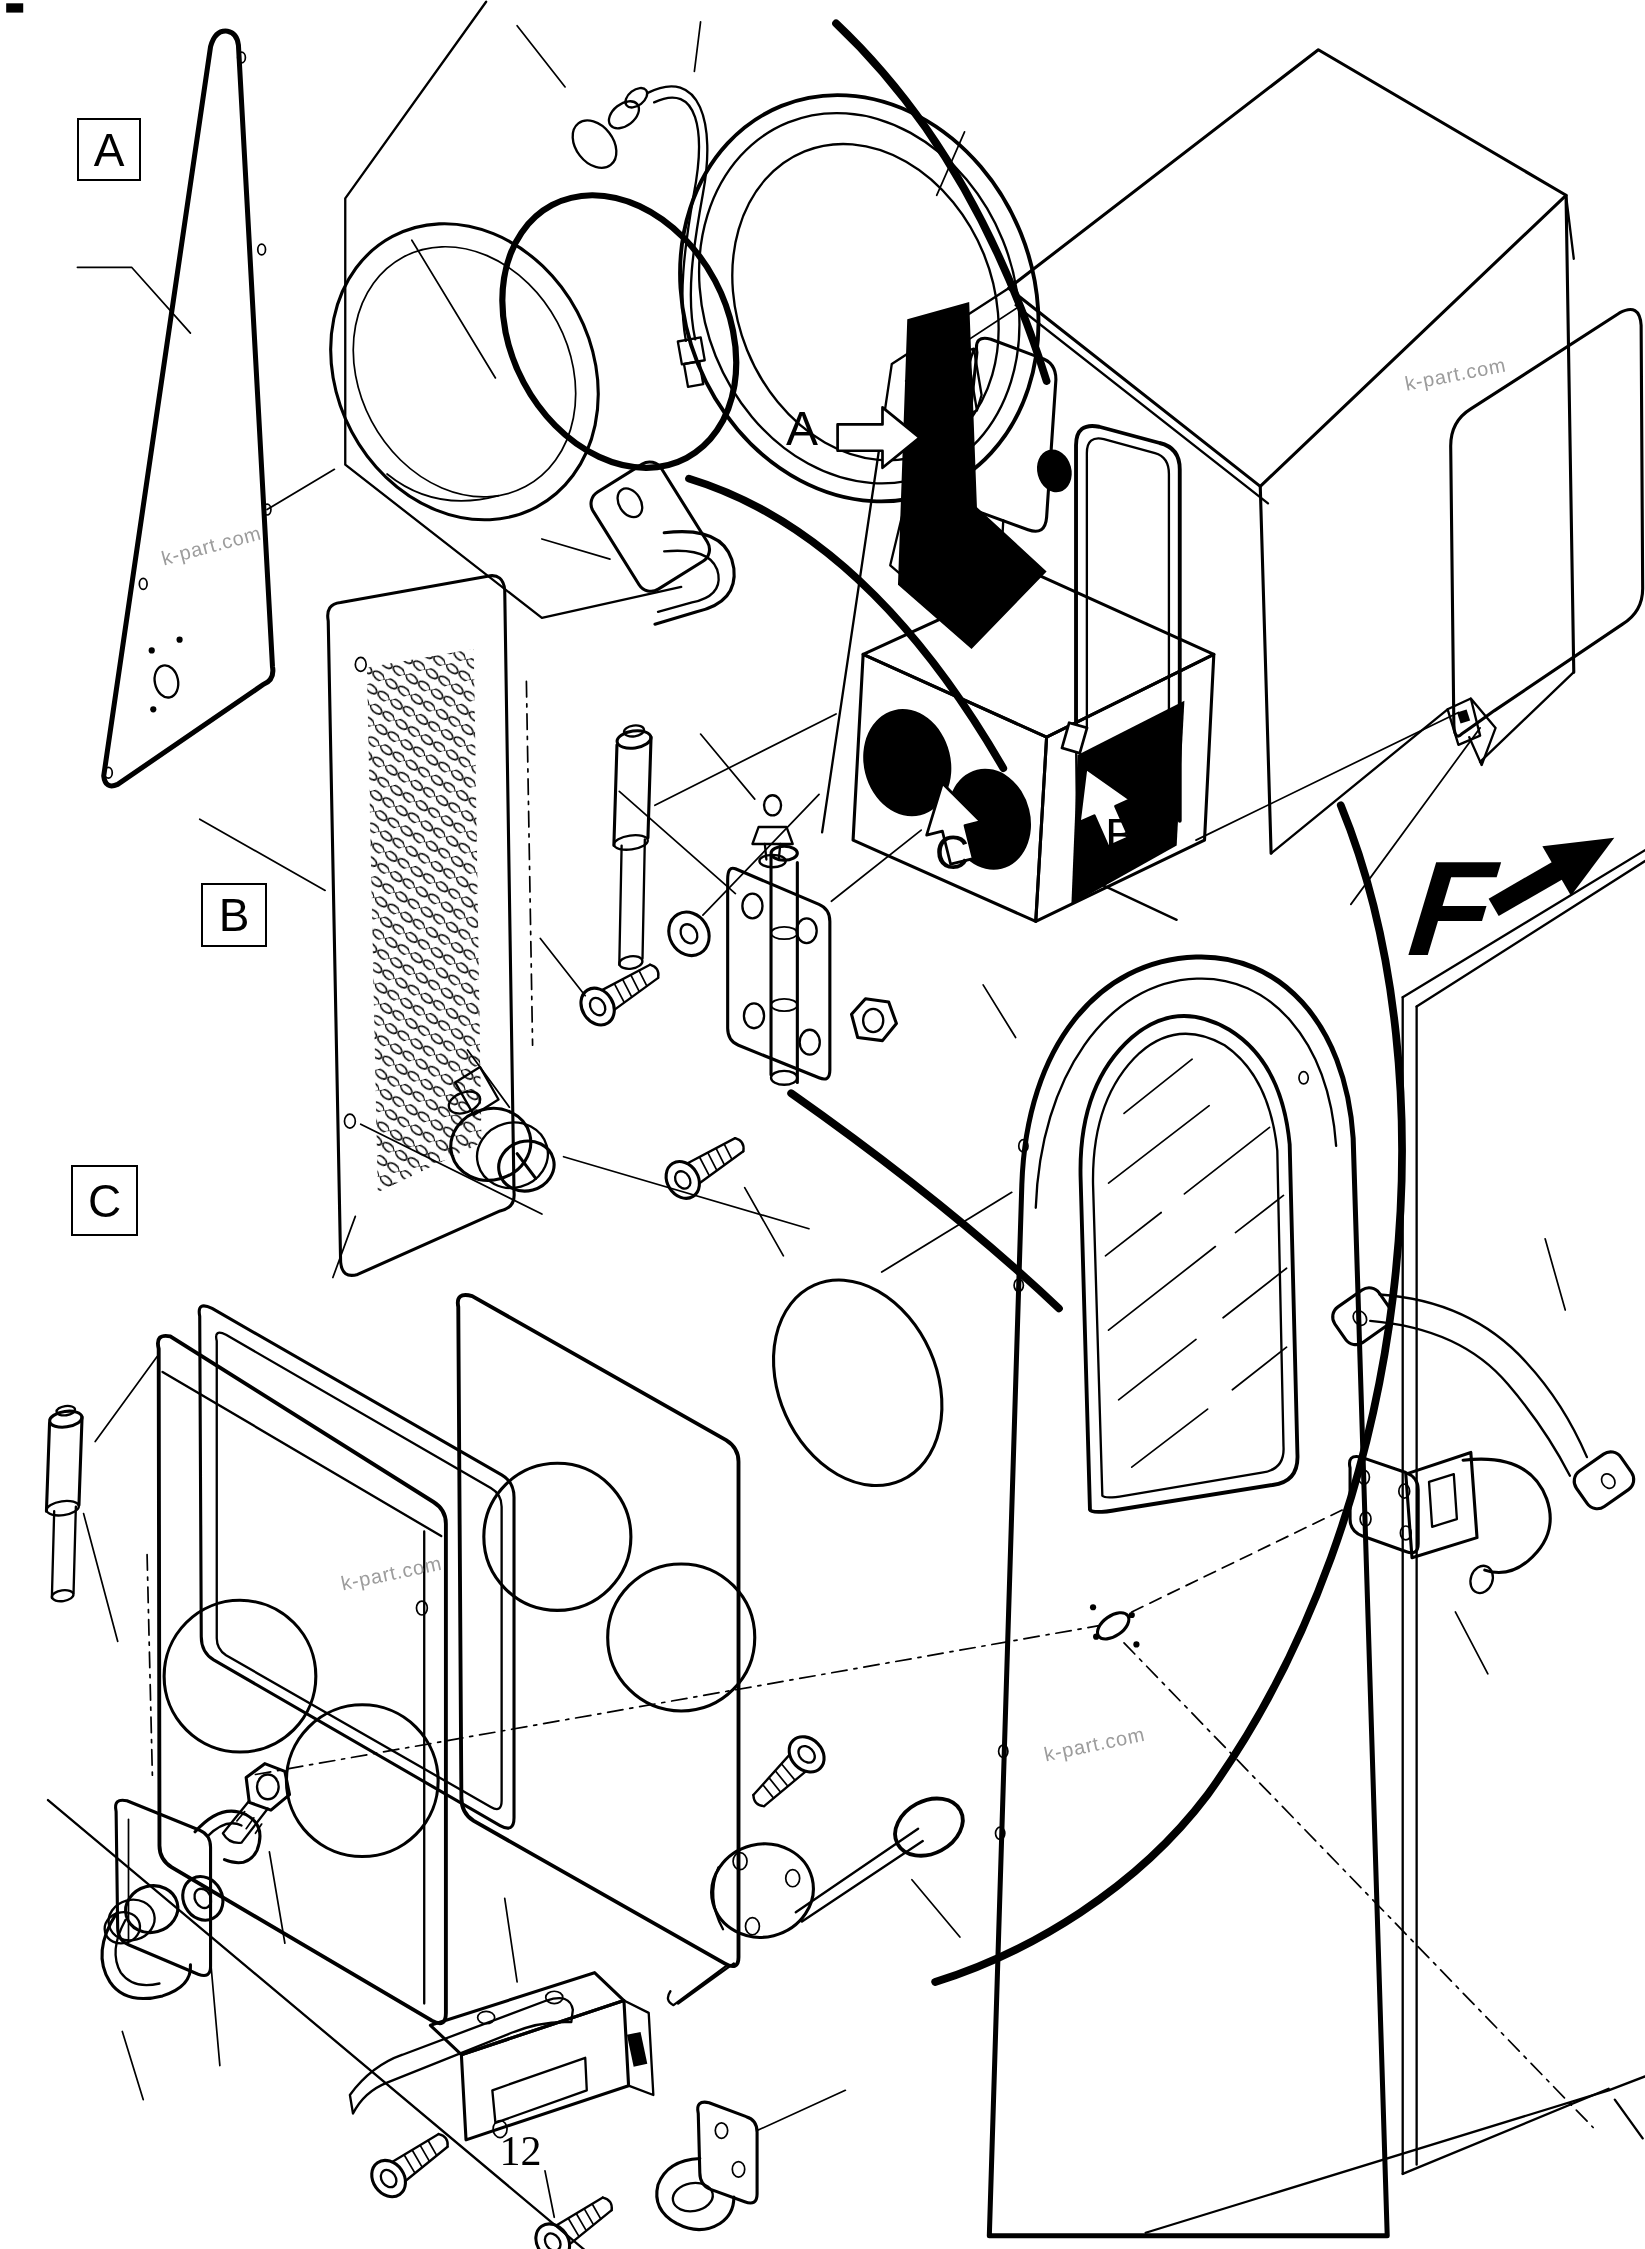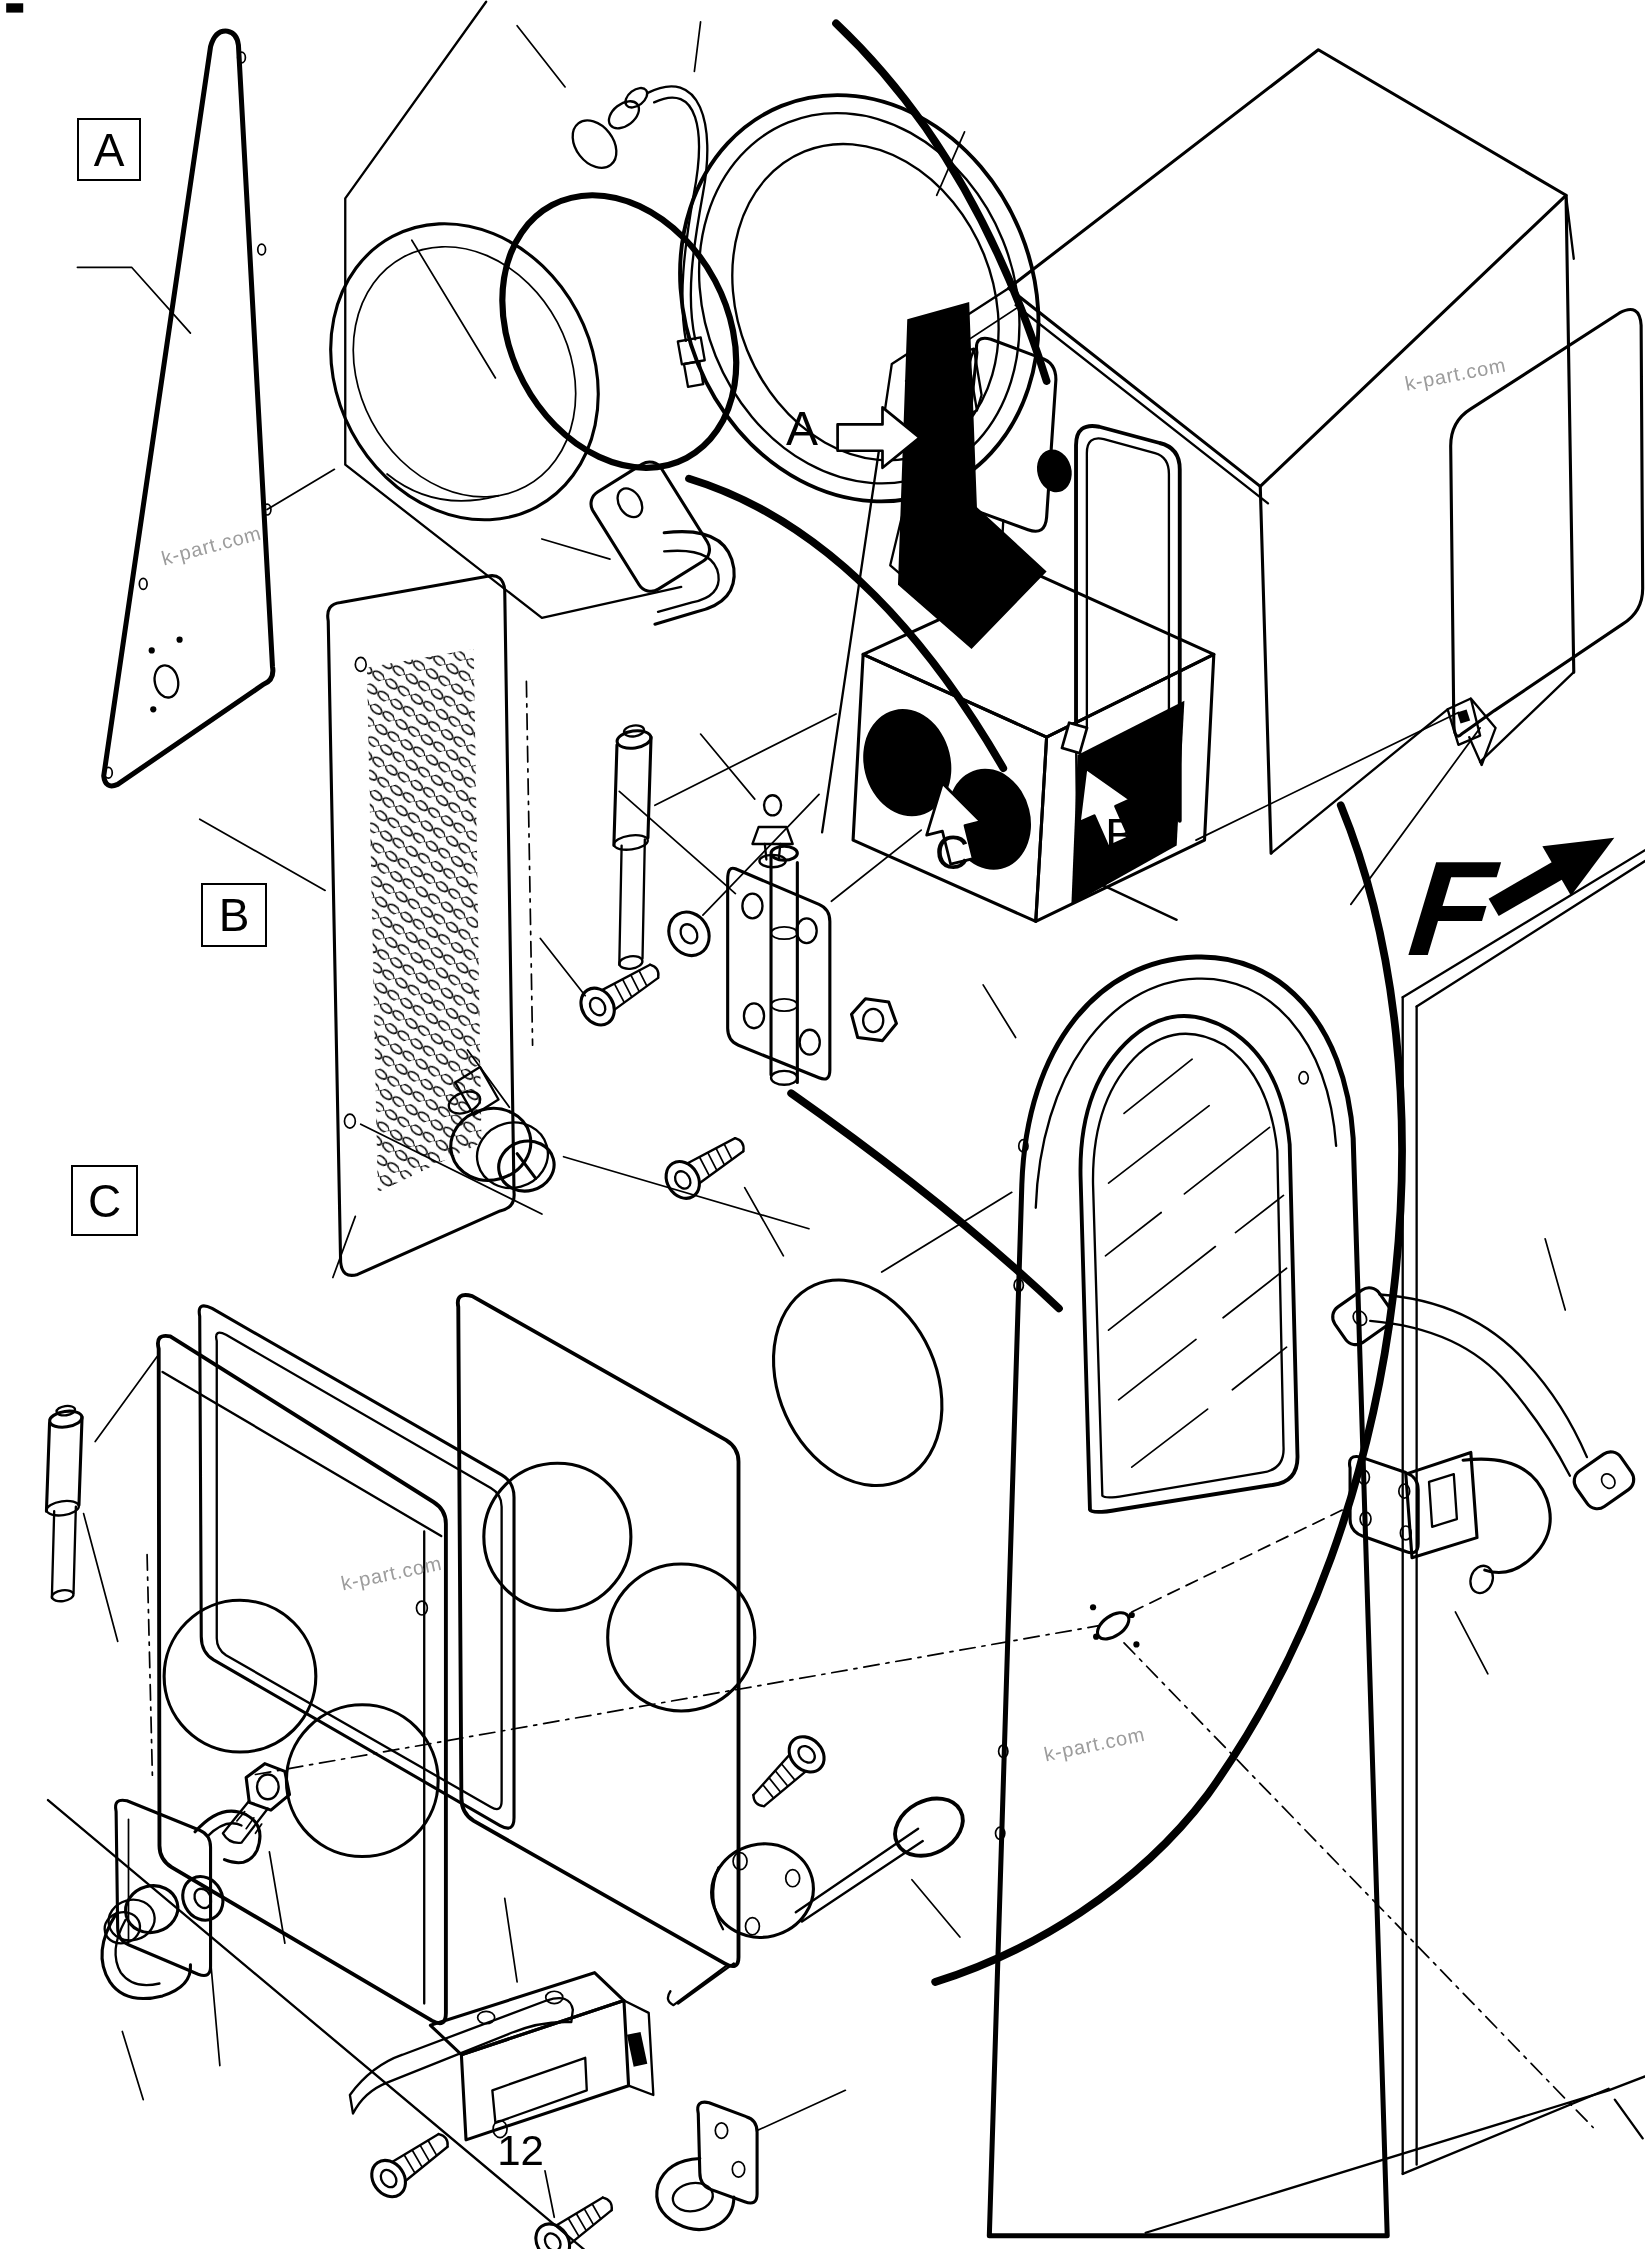--- a/index.html
+++ b/index.html
@@ -12,21 +12,21 @@
   .w6{stroke-width:6.5;} .w8{stroke-width:8;} .arc{stroke-width:10;}
   .blk{fill:#000;stroke:none;}
   .wht{fill:#fff;stroke:#000;stroke-width:3.5;stroke-linejoin:round;}
   .dash{stroke-dasharray:20 9 4 9;}
   .dash2{stroke-dasharray:16 10;}
   
   .lab{position:absolute;display:flex;align-items:center;justify-content:center;}
   .boxlab{border:2.3px solid #000;background:#fff;font-size:46px;}
   .ltr{font-size:48px;}
   .flab{font-size:135px;font-weight:800;font-style:italic;transform:skewX(-6deg);line-height:1;}
-  .num{font-size:42px;}
+  .num{font-size:42px;font-family:Liberation Serif, serif;}
   .wm{position:absolute;color:#9c9c9c;font-size:20px;letter-spacing:0.8px;
       transform-origin:left top;white-space:nowrap;}
 </style>
 </head>
 <body>
 
 <div class="page">
 
 <svg width="1645" height="2250" viewBox="0 0 2125 2906">
   <defs>

